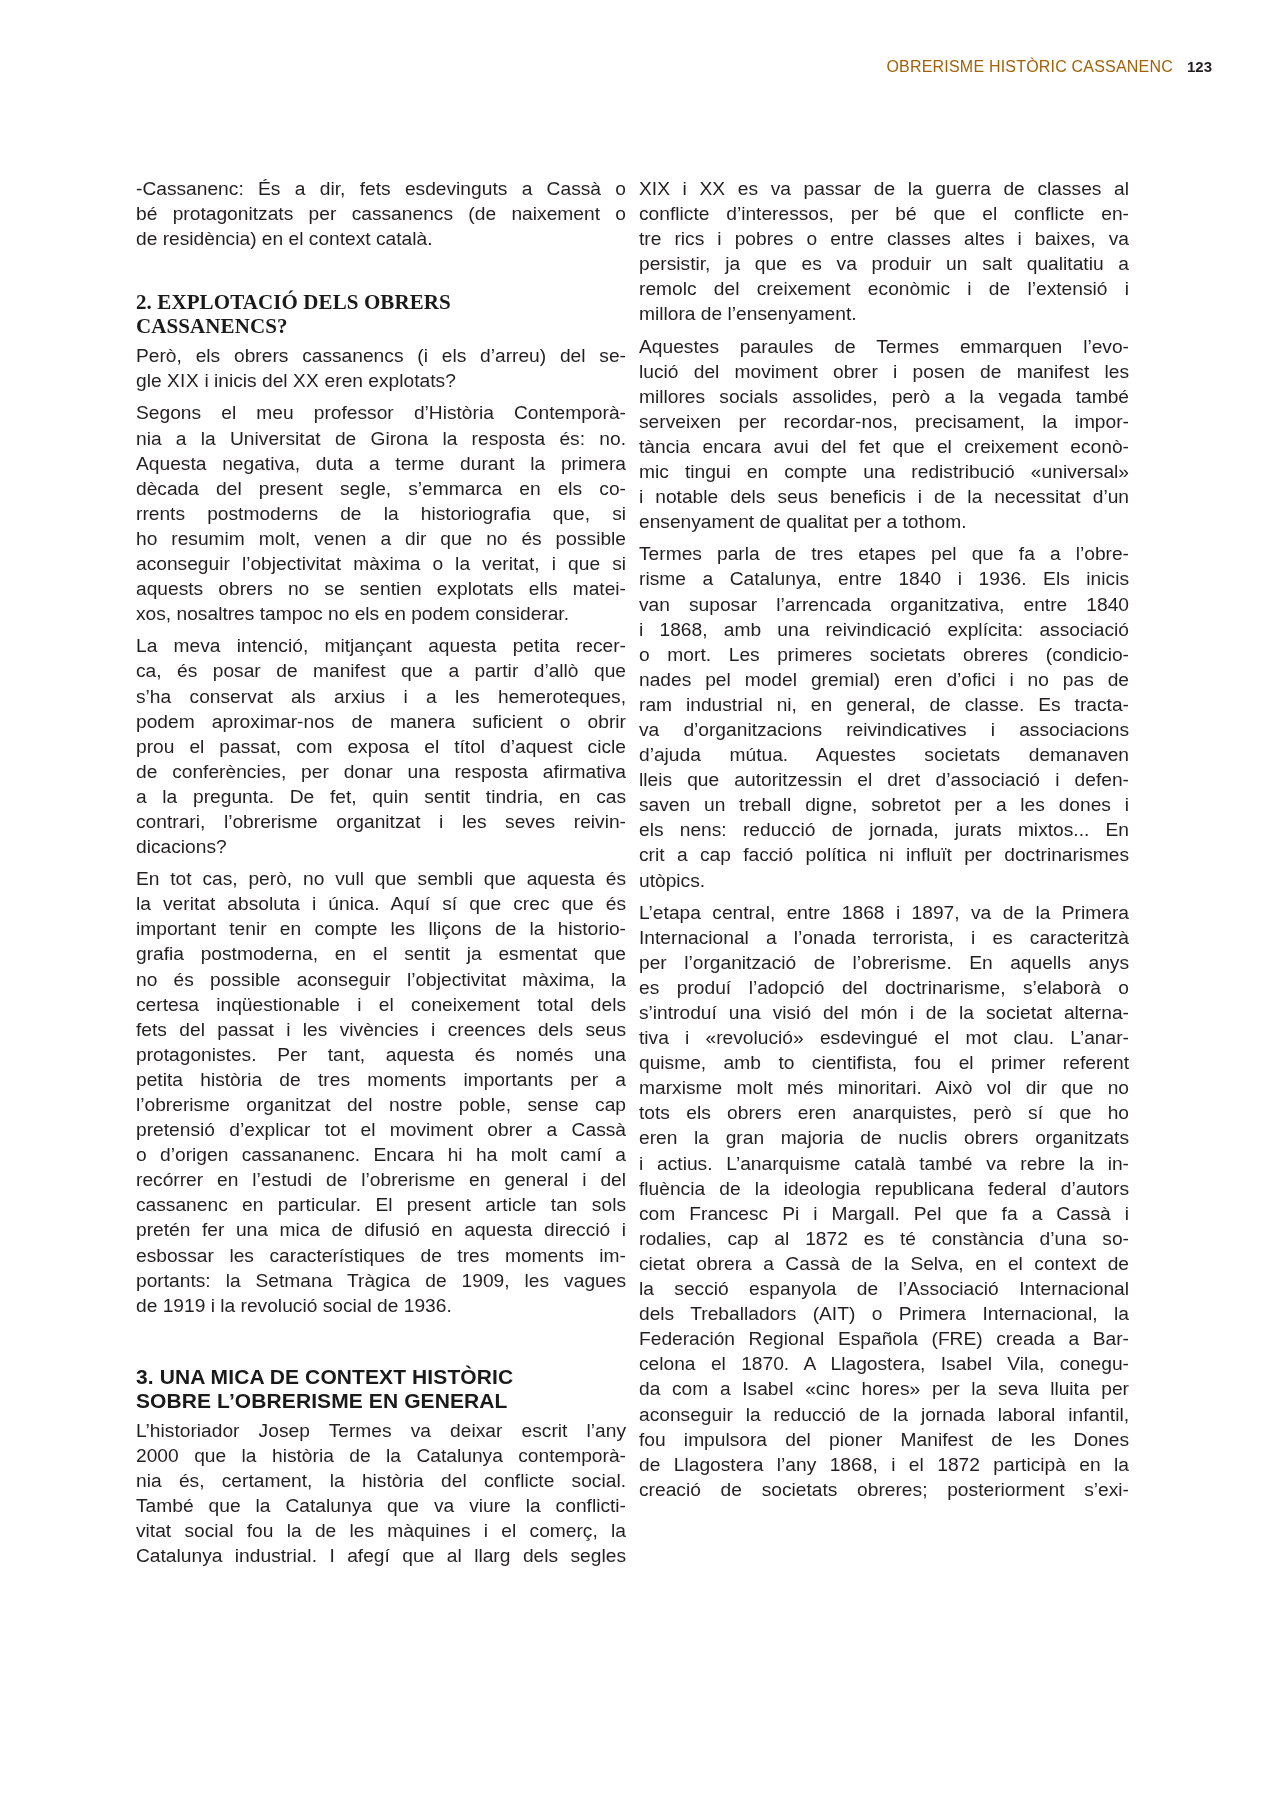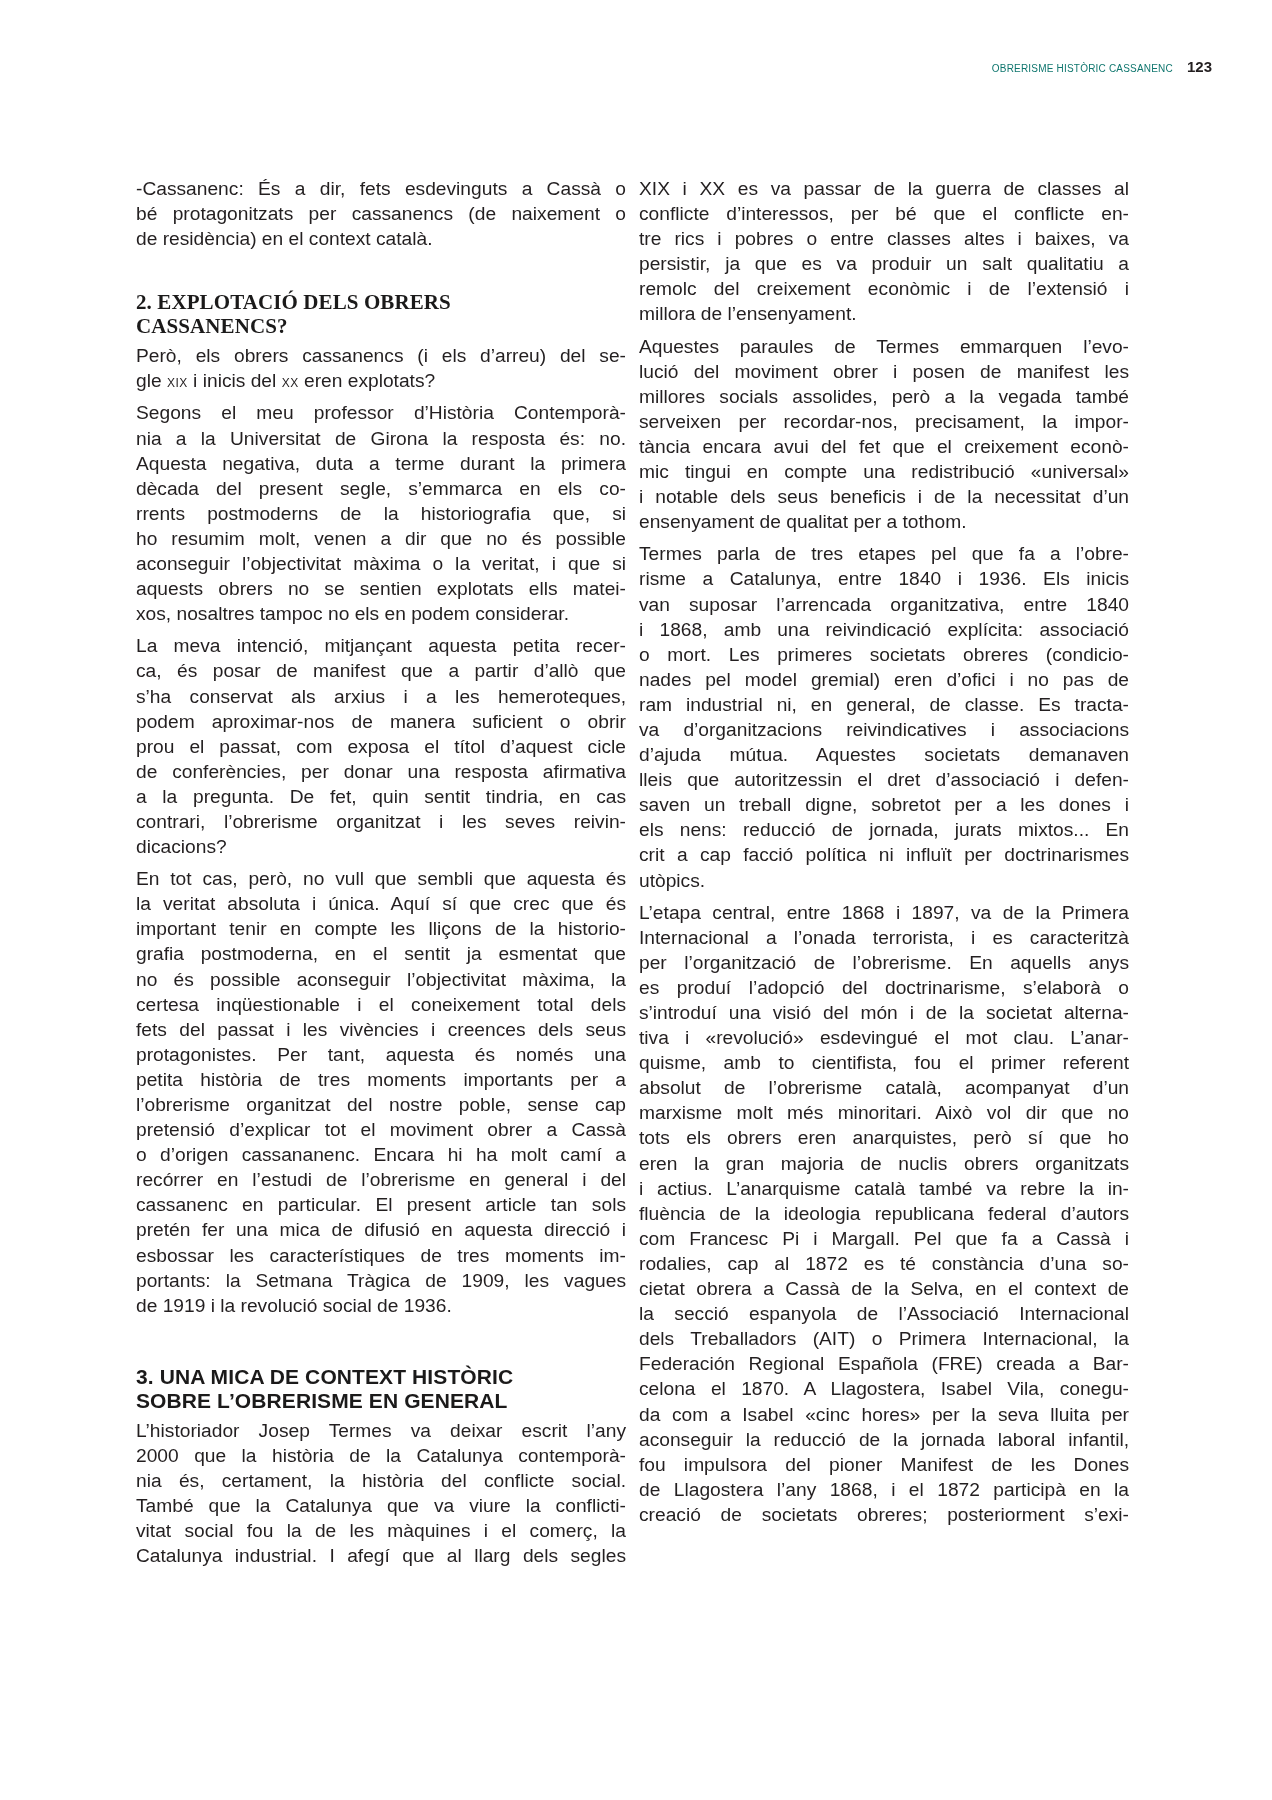--- a/index.html
+++ b/index.html
@@ -1,31 +1,31 @@
 <!DOCTYPE html>
 <html><head>
 <meta charset="utf-8">
 <style>
   html, body { margin: 0; padding: 0; background: #ffffff; }
   body { width: 1272px; height: 1800px; position: relative; overflow: hidden;
          font-family: "Liberation Sans", "DejaVu Sans", sans-serif; color: #231f20; }
   .running-head { position: absolute; top: 58px; right: 60px; display: flex; align-items: baseline; gap: 14px; }
-  .rh-title { font-size: 10px; letter-spacing: 0.2px; color: #0f766e; margin-left: 12px; }
+  .rh-title { font-size: 16px; letter-spacing: 0.2px; color: #a16207; margin-left: 12px; }
   .rh-page { font-size: 15px; font-weight: bold; color: #231f20; }
   .col { position: absolute; top: 176px; width: 490px; }
   .col-left { left: 136px; }
   .col-right { left: 639px; }
   .line { font-size: 19.2px; line-height: 25.1px; height: 25.1px; white-space: nowrap;
           text-align: justify; text-align-last: justify; overflow: visible; }
   .line.last { text-align-last: left; }
   .para { margin-bottom: 7px; }
   .gap-before-heading { height: 32px; }
   .heading { font-weight: bold; font-size: 21px; line-height: 24px; letter-spacing: 0.1px; margin-bottom: 5px; color: #1b1a1a; }
   .heading .line { font-size: 21px; line-height: 24px; height: 24px; text-align: left; text-align-last: left; }
-  .sc { font-size: 12px; letter-spacing: 0.5px; }
+  .sc { font-size: 19px; letter-spacing: 0.5px; }
 </style>
 </head>
 <body>
 
 <header class="running-head">
   <span class="rh-title">OBRERISME HISTÒRIC CASSANENC</span>
   <span class="rh-page">123</span>
 </header>
 
 <section class="col col-left">
@@ -140,21 +140,20 @@
       <div class="line last">utòpics.</div>
     </div>
   <div class="para">
       <div class="line">L’etapa central, entre 1868 i 1897, va de la Primera</div>
       <div class="line">Internacional a l’onada terrorista, i es caracteritzà</div>
       <div class="line">per l’organització de l’obrerisme. En aquells anys</div>
       <div class="line">es produí l’adopció del doctrinarisme, s’elaborà o</div>
       <div class="line">s’introduí una visió del món i de la societat alterna-</div>
       <div class="line">tiva i «revolució» esdevingué el mot clau. L’anar-</div>
       <div class="line">quisme, amb to cientifista, fou el primer referent</div>
-      <div class="line">absolut de l’obrerisme català, acompanyat d’un</div>
       <div class="line">marxisme molt més minoritari. Això vol dir que no</div>
       <div class="line">tots els obrers eren anarquistes, però sí que ho</div>
       <div class="line">eren la gran majoria de nuclis obrers organitzats</div>
       <div class="line">i actius. L’anarquisme català també va rebre la in-</div>
       <div class="line">fluència de la ideologia republicana federal d’autors</div>
       <div class="line">com Francesc Pi i Margall. Pel que fa a Cassà i</div>
       <div class="line">rodalies, cap al 1872 es té constància d’una so-</div>
       <div class="line">cietat obrera a Cassà de la Selva, en el context de</div>
       <div class="line">la secció espanyola de l’Associació Internacional</div>
       <div class="line">dels Treballadors (AIT) o Primera Internacional, la</div>

